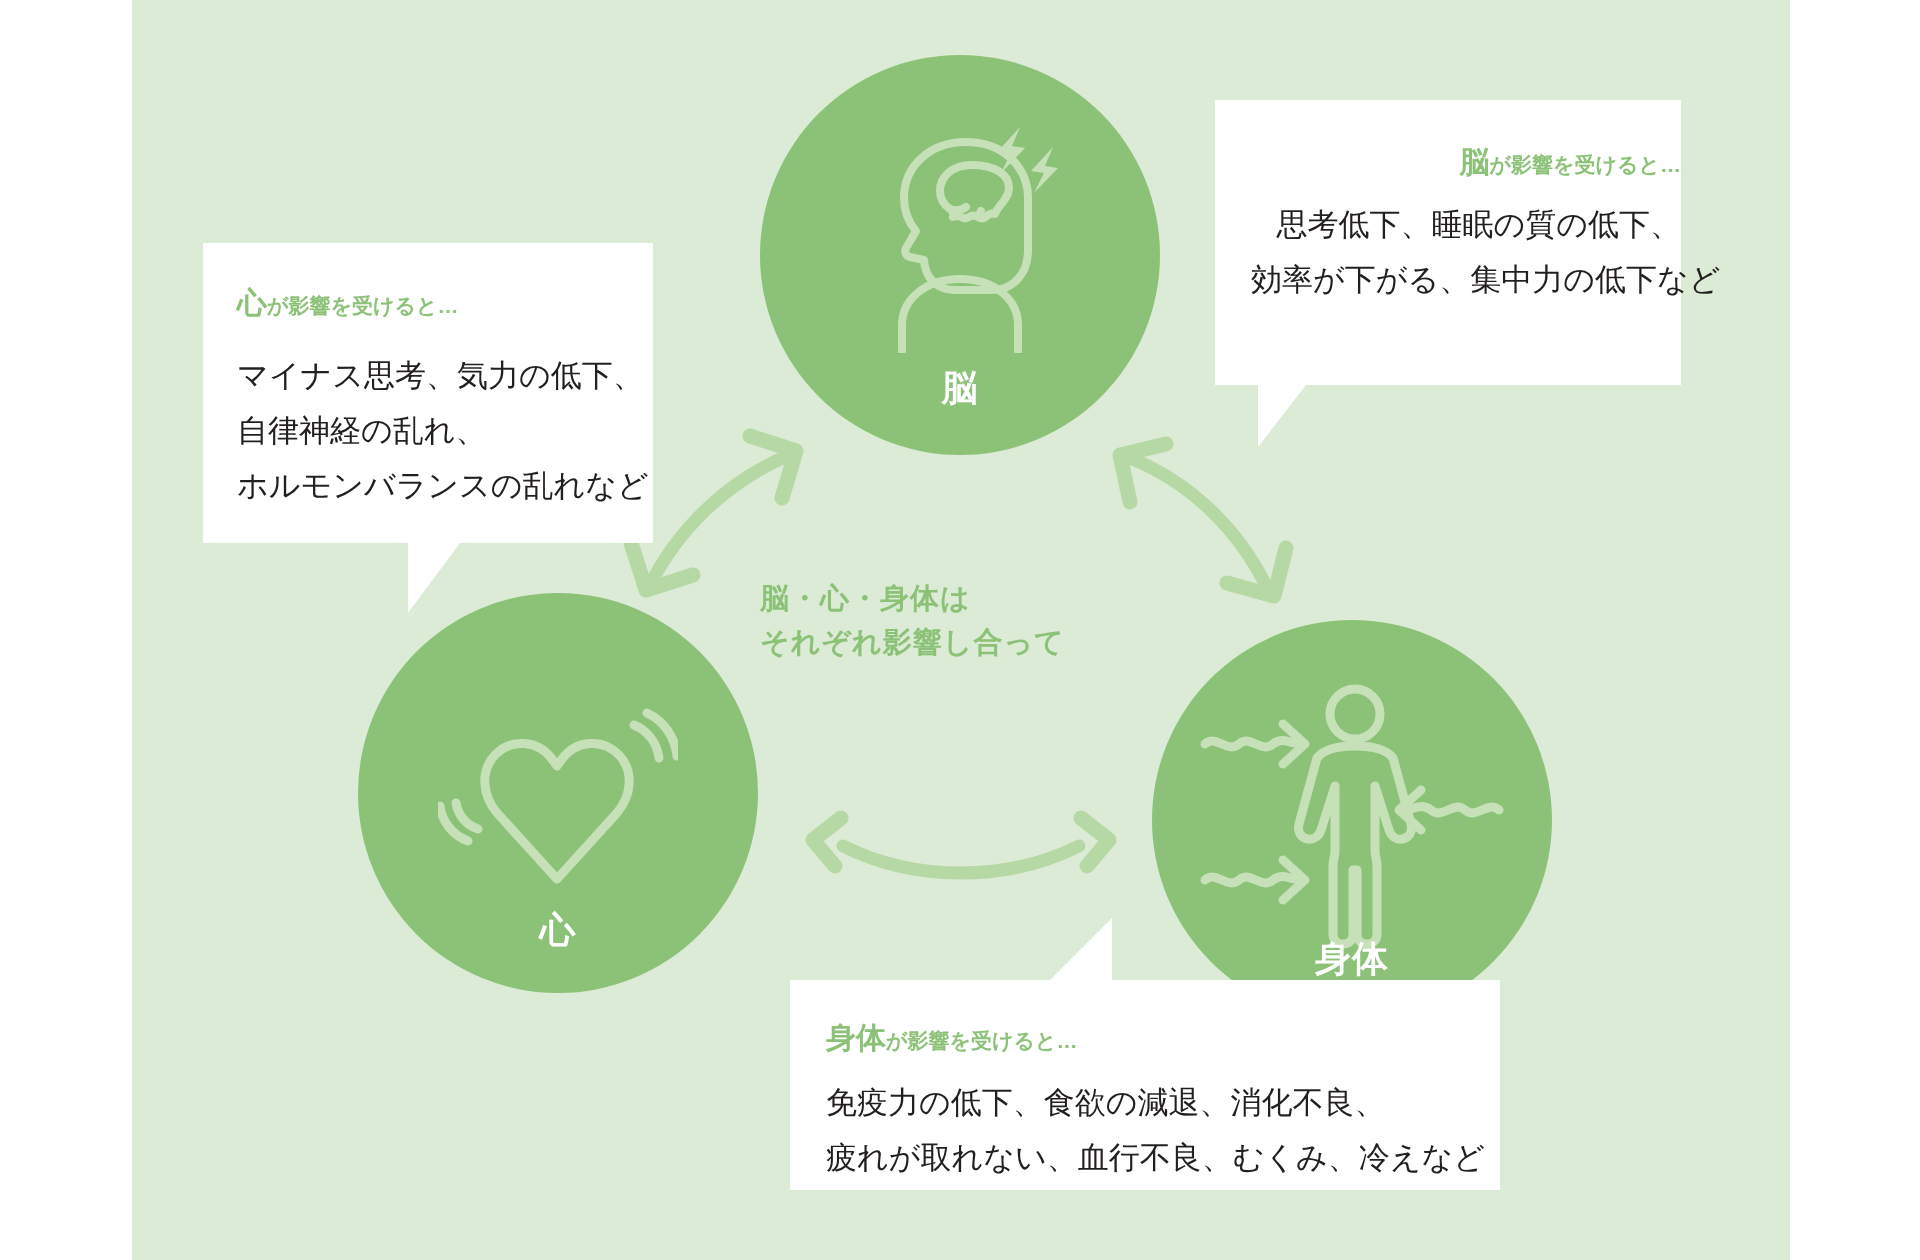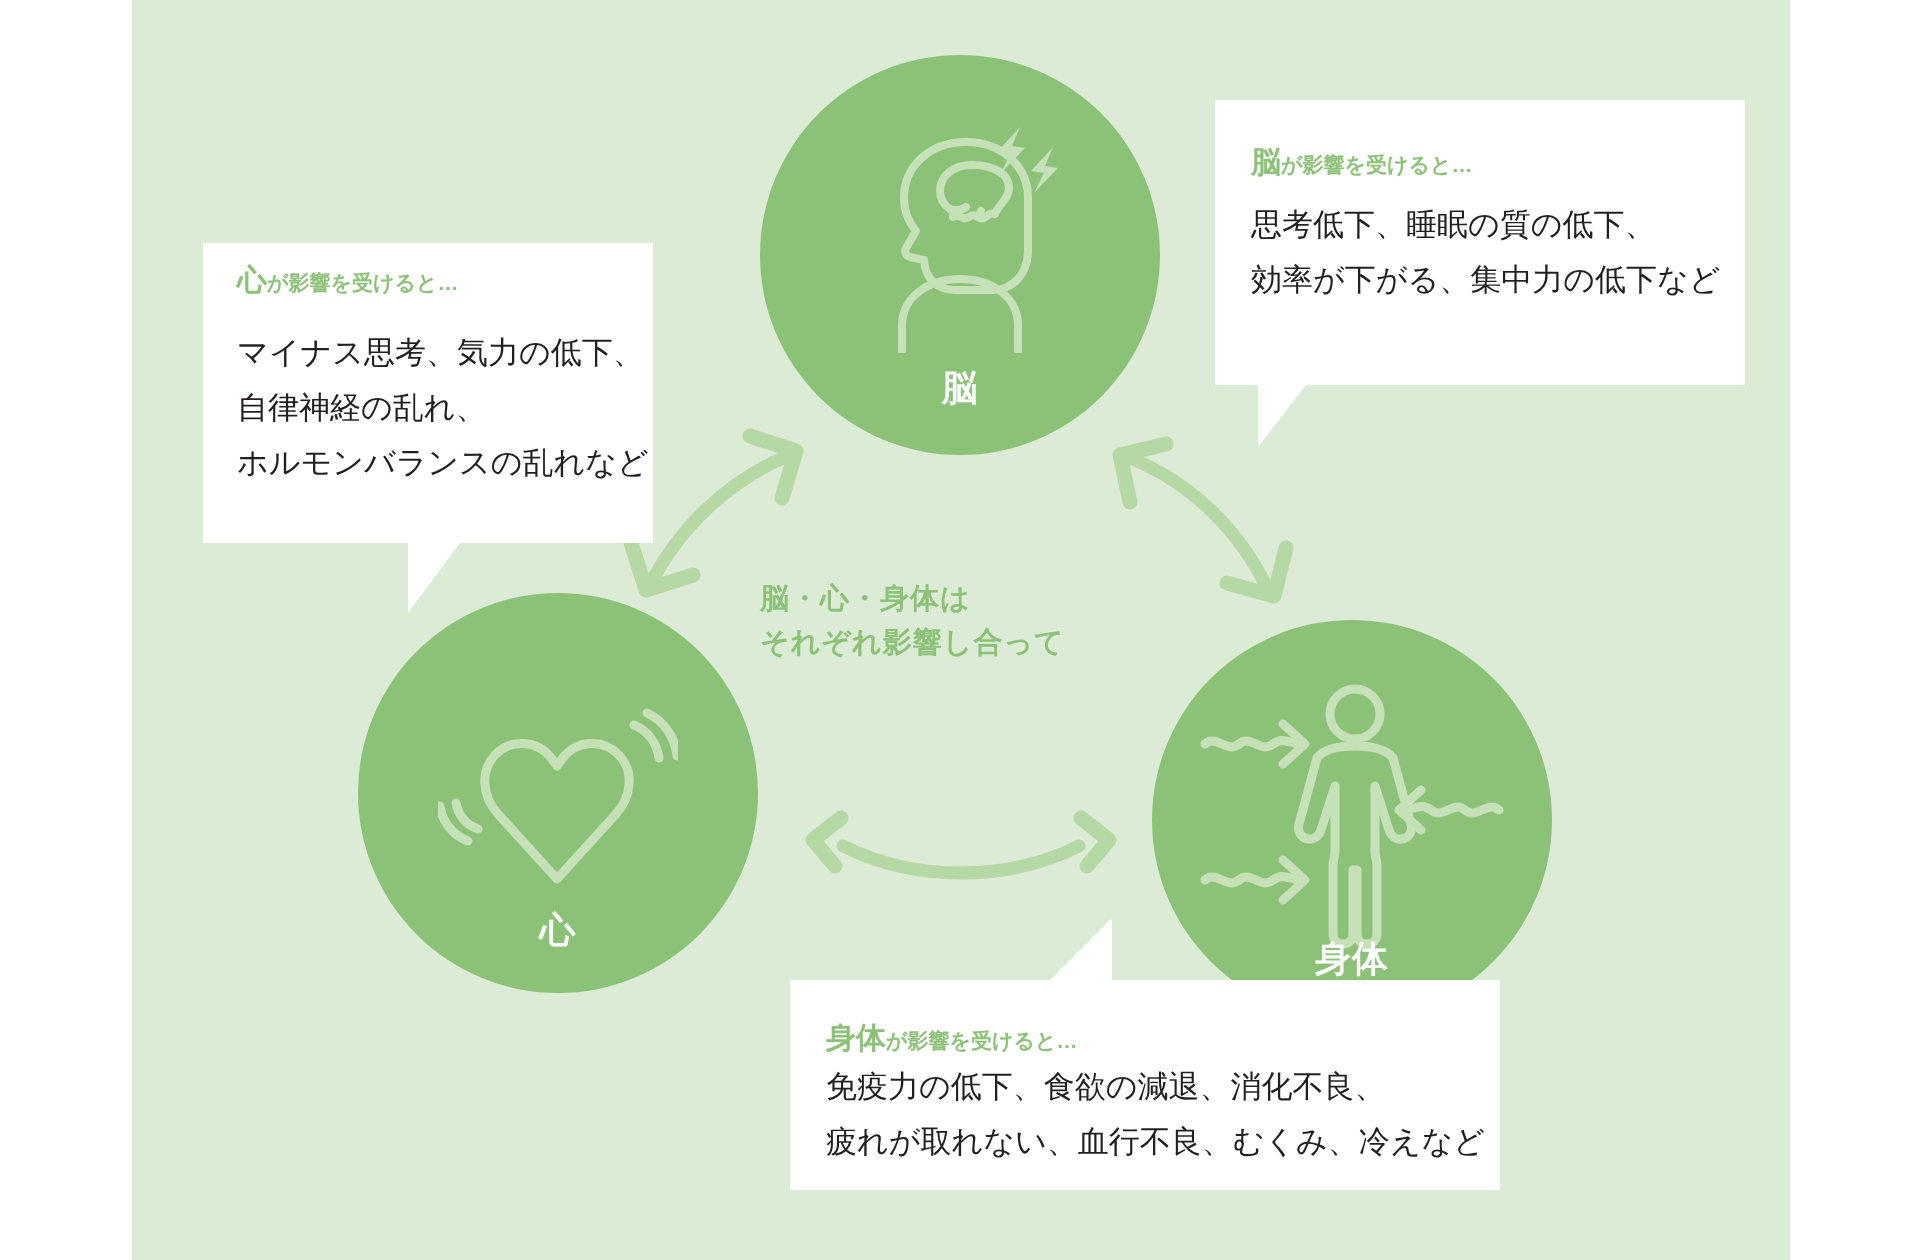--- a/index.html
+++ b/index.html
@@ -58,27 +58,27 @@
     color:#8cc278; font-weight:700; white-space:nowrap;
   }
   .callout .c-title .c-key { font-size:30px; }
   .callout .c-title .c-rest { font-size:21px; }
   .callout .c-body {
     color:#231f20; font-size:31px; line-height:1.78;
     white-space:nowrap;
   }
   .callout .c-body div { }
 
-  .callout-brain { left:1215px; top:100px;  width:530px; height:285px; padding:42px 0 0 36px; }
-  .callout-heart { left:203px;  top:243px;  width:450px; height:300px; padding:17px 0 0 34px; }
+  .callout-brain { left:1215px; top:100px;  width:466px; height:285px; padding:42px 0 0 36px;text-align:right; }
+  .callout-heart { left:203px;  top:243px;  width:450px; height:300px; padding:40px 0 0 34px; }
   .callout-body  { left:790px;  top:980px;  width:710px; height:210px; padding:38px 16px 0 36px; }
 
   .callout-brain .c-body { margin-top:14px; }
   .callout-heart .c-body { margin-top:24px; }
-  .callout-body  .c-body { margin-top:0; }
+  .callout-body  .c-body { margin-top:16px; }
 
   
   .tail { position:absolute; width:0; height:0; }
   .tail-brain {
     left:1258px; top:385px;
     border-left:0 solid transparent;
     border-right:48px solid transparent;
     border-top:62px solid #ffffff;
   }
   .tail-heart {

